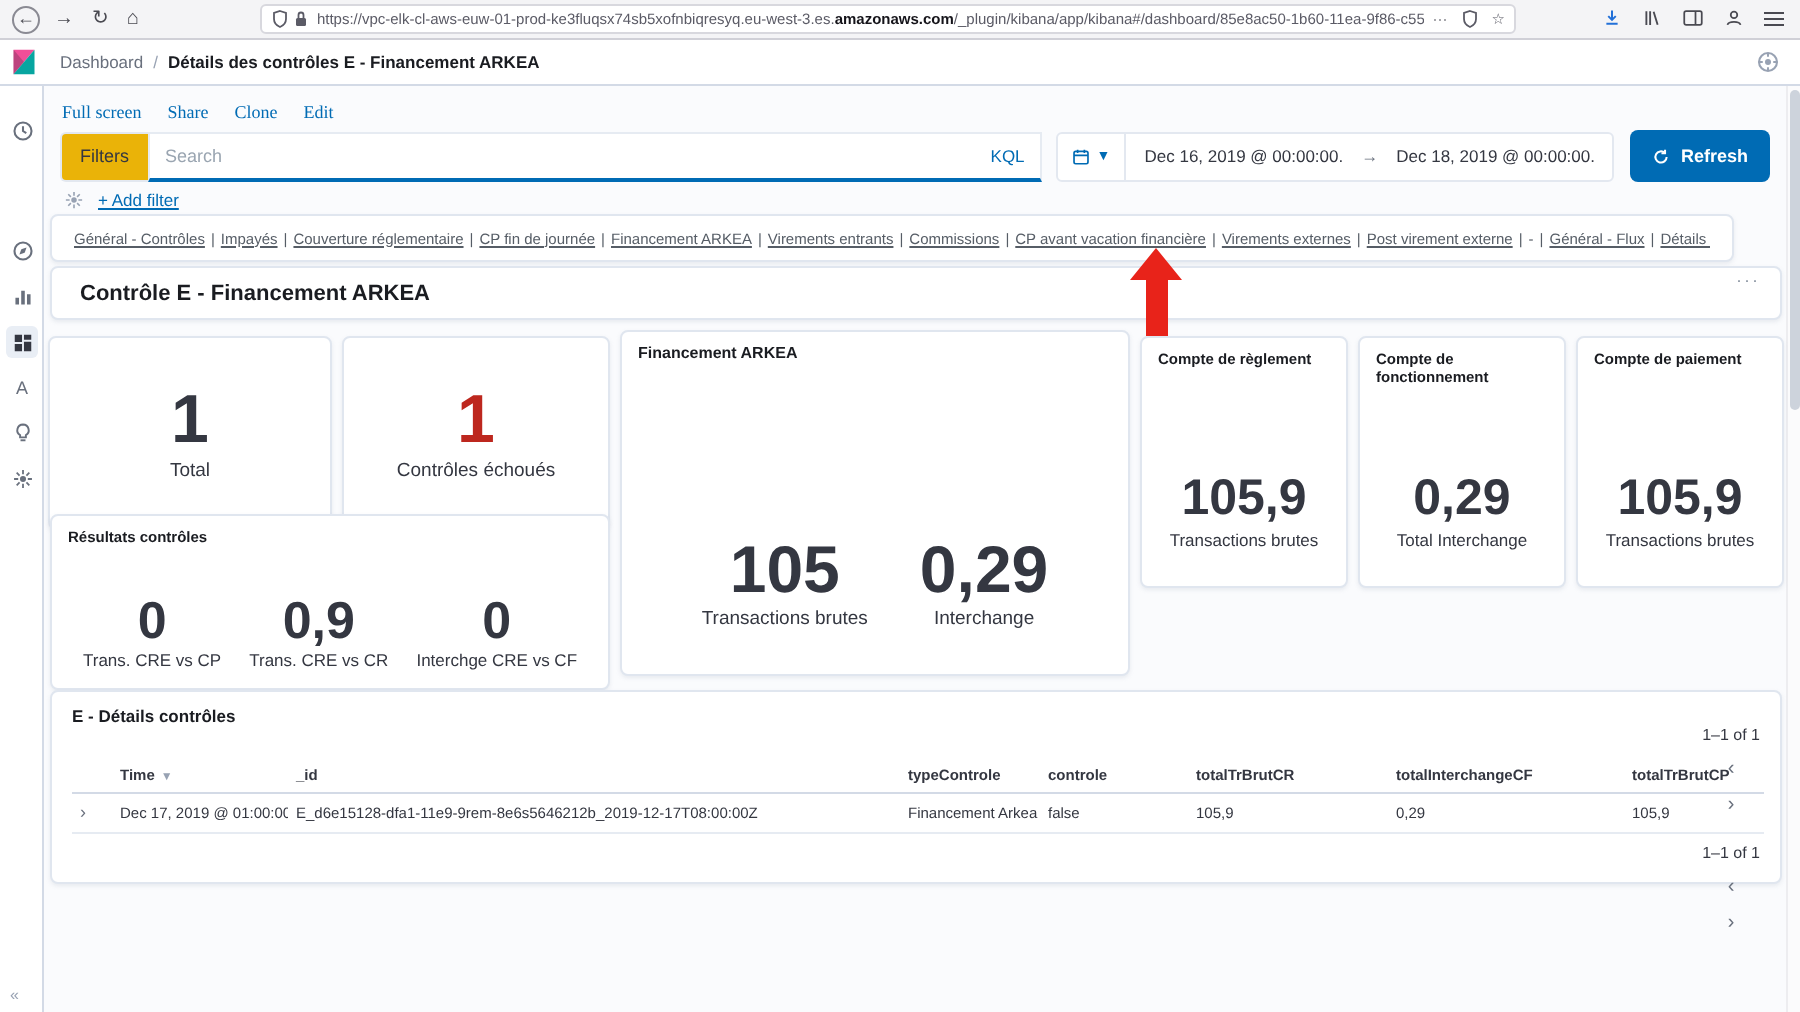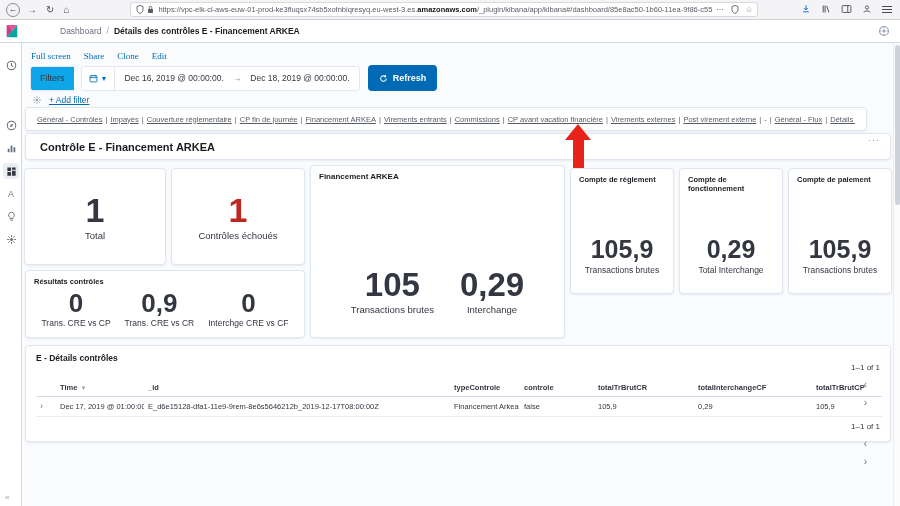--- a/index.html
+++ b/index.html
@@ -17,42 +17,42 @@
   .url-text { white-space:nowrap; overflow:hidden; margin-left:4px; flex:1; }
   .url-text b { color:#15141a; }
   .url-right { display:flex; align-items:center; gap:7px; margin-left:4px; color:#5b5b66; }
   .browser-right { display:flex; align-items:center; gap:10px; margin-left:auto; margin-right:2px; }
   .hamburger div { width:10px; height:1.4px; background:#4a4a52; margin:1.6px 0; }
 
   
   .kb-header { position:absolute; top:20px; left:0; right:0; height:23px; background:#fff; border-bottom:1px solid #d3dae6; }
   .kb-logo { position:absolute; left:5px; top:4px; }
   .breadcrumb { position:absolute; left:30px; top:0; height:100%; display:flex; align-items:center; font-size:8.5px; gap:5px; }
-  .bc-root { color:#69707d;margin-left:30px; }
+  .bc-root { color:#69707d; }
   .bc-sep { color:#98a2b3; }
   .bc-title { color:#1a1c21; font-weight:bold; }
   .hd-gear { position:absolute; right:10px; top:5px; color:#98a2b3; }
 
   
   .kb-sidebar { position:absolute; top:43px; left:0; bottom:0; width:22px; background:#fff; border-right:1px solid #d3dae6; }
   .side-ic { position:absolute; left:3px; width:16px; height:16px; display:flex; align-items:center; justify-content:center;
     color:#69707d; border-radius:3px; font-size:9px; }
   .side-ic.active { background:#e9eef5; color:#343741; }
 
   
   .kb-main { position:absolute; left:22px; top:43px; right:7px; bottom:0; background:#fafbfd; }
   .scrollbar { position:absolute; right:0; top:43px; bottom:0; width:7px; background:#fbfbfc; border-left:1px solid #ededf0; }
   .scroll-thumb { position:absolute; top:2px; left:1px; width:5px; height:160px; background:#cdd3dc; border-radius:3px; }
 
   .actions-row { position:absolute; top:8px; left:9px; display:flex; gap:13px; font-size:9px; color:#006BB4; }
   .actions-row span { cursor:pointer;font-family:Liberation Serif, serif; }
 
   .query-row { position:absolute; top:22px; left:8px; right:8px; height:26px; display:flex; align-items:center; }
   .filters-label { height:25px; border:1px solid #e3e8f0; border-right:none; border-radius:3px 0 0 3px;
-    background:#0ea5e9; display:flex; align-items:center; padding:0 9px; font-size:9px; color:#343741; }
+    background:#eab308; display:flex; align-items:center; padding:0 9px; font-size:9px; color:#343741; }
   .query-wrap { flex:1; height:25px; background:#fff; border:1px solid #e6ebf2; border-bottom:2px solid #006BB4;
     display:flex; align-items:center; padding:0 8px; }
   .query-wrap input { border:none; outline:none; flex:1; font-size:9px; color:#343741; font-family:inherit; background:transparent; }
   .query-wrap input::placeholder { color:#9aa5b1; }
   .kql { font-size:8.5px; color:#006BB4; margin-left:6px; }
   .date-box { margin-left:7px; height:25px; background:#fff; border:1px solid #e3e8f0; border-radius:3px;
     display:flex; align-items:center; font-size:8.5px; color:#343741; }
   .cal-btn { height:100%; display:flex; align-items:center; gap:3px; padding:0 7px; border-right:1px solid #e3e8f0; color:#006BB4; }
   .caret { font-size:7px; color:#006BB4; }
   .date-span { padding:0 9px; white-space:nowrap; }
@@ -80,21 +80,21 @@
   .metric { display:flex; flex-direction:column; align-items:center; }
 
   .card-total { left:2px; top:125px; width:142px; height:97px; display:flex; align-items:center; justify-content:center; }
   .card-failed { left:149px; top:125px; width:134px; height:97px; display:flex; align-items:center; justify-content:center; }
   .card-total .metric-value, .card-failed .metric-value { font-size:34px; }
   .card-total .metric-label, .card-failed .metric-label { font-size:9.5px; margin-top:3px; }
   .card-failed .metric-value { color:#BD271E; }
 
   .card-title { position:absolute; top:6px; left:8px; font-size:7.5px; font-weight:bold; color:#1a1c21; }
 
-  .card-resultats { left:3px; top:227px; width:280px; height:68px; }
+  .card-resultats { left:3px; top:214px; width:280px; height:88px; }
   .card-resultats .metrics { position:absolute; left:0; right:0; bottom:9px; display:flex; justify-content:center; gap:14px; }
   .card-resultats .metric-value { font-size:26px; }
   .card-resultats .metric-label { font-size:8.5px; margin-top:2px; }
 
   .card-financement { left:288px; top:122px; width:255px; height:173px; }
   .card-financement .card-title { font-size:8px; }
   .card-financement .metrics { position:absolute; left:0; right:0; bottom:22px; display:flex; justify-content:center; gap:26px; }
   .card-financement .metric-value { font-size:33px; }
   .card-financement .metric-label { font-size:9.5px; margin-top:3px; }
 
@@ -256,20 +256,24 @@
       <span>Full screen</span>
       <span>Share</span>
       <span>Clone</span>
       <span>Edit</span>
     </div>
 
     <div class="query-row">
       <div class="filters-label">
           <span>Filters</span>
         </div>
+      <div class="query-wrap">
+        <input type="text" placeholder="Search" style="">
+        <span class="kql">KQL</span>
+      </div>
       <div class="date-box">
         <span class="cal-btn">
           <svg width="9" height="9" viewBox="0 0 16 16">
               <rect x="1.8" y="3" width="12.4" height="11" rx="1.5" fill="none" stroke="#006BB4" stroke-width="1.5"></rect>
               <path d="M5 1.5v3M11 1.5v3M1.8 6.5h12.4" stroke="#006BB4" stroke-width="1.5"></path>
             </svg>
           <span class="caret">▼</span>
         </span>
         <span class="date-span">Dec 16, 2019 @ 00:00:00.</span>
         <span class="range-arrow">→</span>

